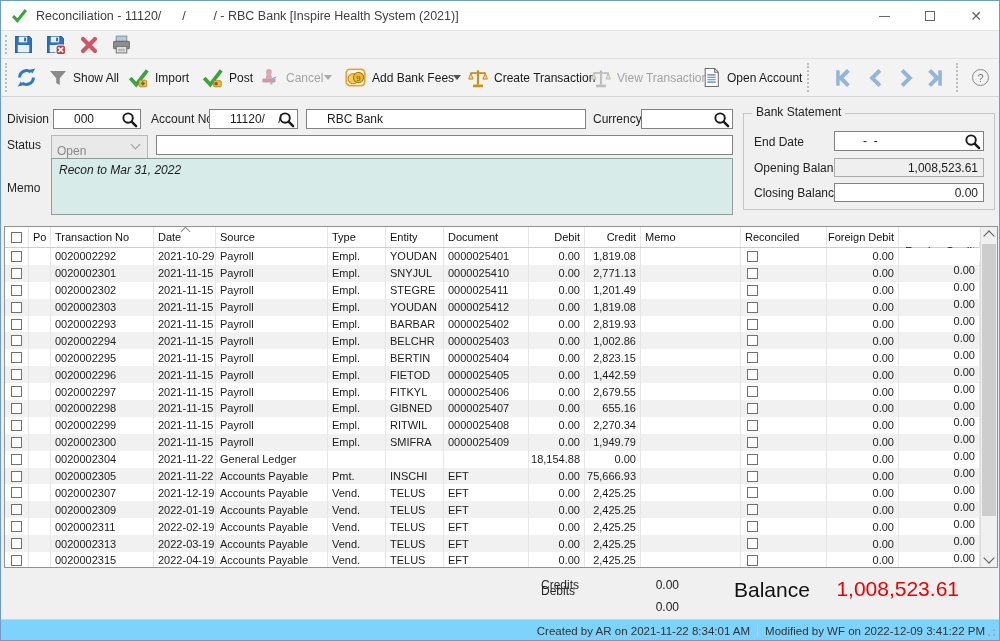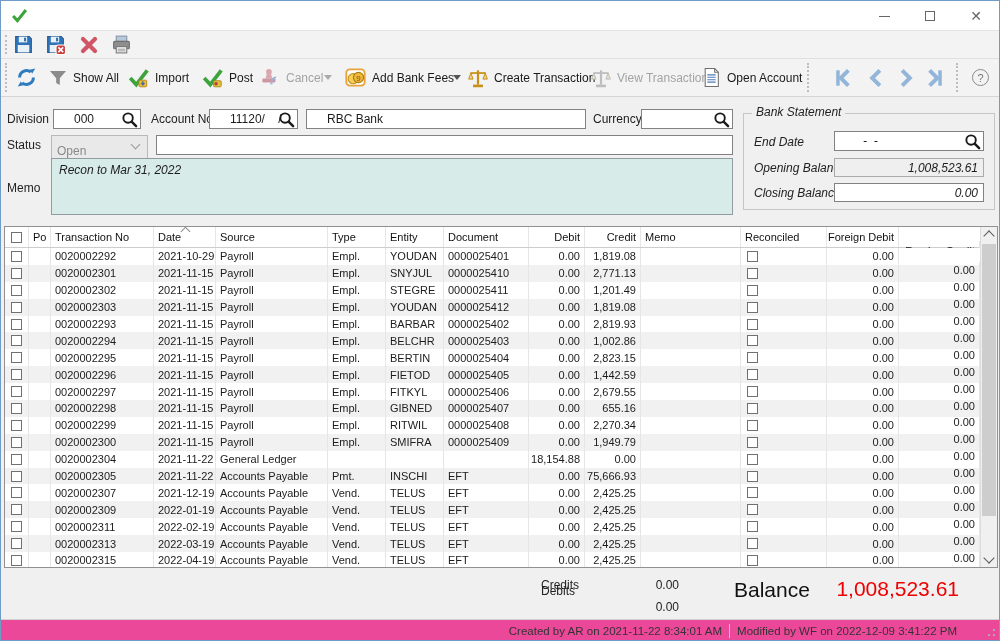--- a/index.html
+++ b/index.html
@@ -42,21 +42,21 @@
   .field.readonly { background:#efefef; border-color:#ababab; }
   .field .mag { position:absolute; right:2px; top:1px; }
   .field.num { justify-content:flex-end; padding-right:5px; }
   .combo { position:absolute; height:32px; background:#e9e9e9; border:1px solid #b8b8b8;
     display:flex; align-items:center; padding:0 5px; color:#8a8a8a; }
   .combo .chev { position:absolute; right:8px; top:5px; width:7px; height:7px;
     border-right:1.5px solid #9a9a9a; border-bottom:1.5px solid #9a9a9a; transform:rotate(45deg); }
   .memo-box { position:absolute; left:50px; top:157px; width:682px; height:57px;
     border:1px solid #919d9c; padding:4px 7px; font-size:12px; color:#1c1c1c;font-style:italic; }
   .group { position:absolute; left:742px; top:112px; width:252px; height:97px;
-    border:1px solid #c6c6c6;font-style:italic; }
+    border:1px solid #c6c6c6; }
   .group .legend { position:absolute; left:8px; top:-9px; background:#f0f0f0; padding:0 4px; font-size:12px; color:#222; }
   
   .grid-table { position:absolute; left:3px; top:225px; width:994px; height:342px;
     background:#fff; border:1px solid #919191; font-size:11px; }
   .t-head { height:21px; display:flex; align-items:center; border-bottom:1px solid #cdcdcd;
     padding-right:17px; position:relative; background:#fff; }
   .t-head .cell { color:#111; }
   .t-body { position:absolute; left:0; top:21px; right:0; bottom:0; overflow:hidden; }
   .t-row { display:flex; align-items:center; height:16.9px; padding-right:17px; background:#fff; }
   .t-row.alt { background:#f1f1f1; }
@@ -75,38 +75,39 @@
   .vs-arrow { position:absolute; left:4px; width:8px; height:8px; }
   .vs-up { top:5px; border-left:1.6px solid #5a5a5a; border-top:1.6px solid #5a5a5a; transform:rotate(45deg); }
   .vs-down { bottom:5px; border-right:1.6px solid #5a5a5a; border-bottom:1.6px solid #5a5a5a; transform:rotate(45deg); }
   .vs-thumb { position:absolute; left:1px; top:17px; width:14px; height:272px; background:#cdcdcd; }
   
   .summary { position:absolute; left:0; top:567px; width:100%; height:51px; background:#f0f0f0; }
   .sum-lbl { position:absolute; font-size:12px; color:#222; }
   .sum-val { position:absolute; font-size:12px; color:#222; text-align:right; }
   .variance-lbl { position:absolute; left:733px; top:10px; font-size:21px; color:#111; }
   .variance-val { position:absolute; left:800px; top:9px; width:158px; font-size:21px; text-align:right; }
-  .statusbar { position:absolute; left:0; top:618px; width:100%; height:23px; background:#ec4899;
+  .statusbar { position:absolute; left:0; top:618px; width:100%; height:23px; background:#7dd3fc;
     border-top:1px solid #d2d2d2; display:flex; align-items:center; justify-content:flex-end;
-    padding-right:42px; font-size:11.5px; color:#333; }
+    padding-right:14px; font-size:11.5px; color:#333; }
   .statusbar .sep { width:1px; height:14px; background:#c8c8c8; margin:0 7px; }
   .resize-grip { position:absolute; right:3px; bottom:3px; width:10px; height:10px;
     background:
       radial-gradient(circle at 8px 8px,#a9a9a9 1.2px,transparent 1.5px),
       radial-gradient(circle at 8px 3px,#a9a9a9 1.2px,transparent 1.5px),
       radial-gradient(circle at 3px 8px,#a9a9a9 1.2px,transparent 1.5px); }
   svg { display:block; }
 </style>
 </head>
 <body>
 
 <div class="titlebar">
   <svg class="app-ico" viewBox="0 0 20 20">
     <path d="M2.5 10.5l5 5.5L17.5 3.5" stroke="#3da43d" stroke-width="3.6" fill="none"></path>
   </svg>
+  <span class="ttl">Reconciliation - 11120/      /        / - RBC Bank [Inspire Health System (2021)]</span>
   <div class="win-btns">
     <div class="win-btn">
         <div class="glyph-min"></div>
       </div>
     <div class="win-btn">
         <div class="glyph-max"></div>
       </div>
     <div class="win-btn">
         <span class="glyph-close">✕</span>
       </div>

